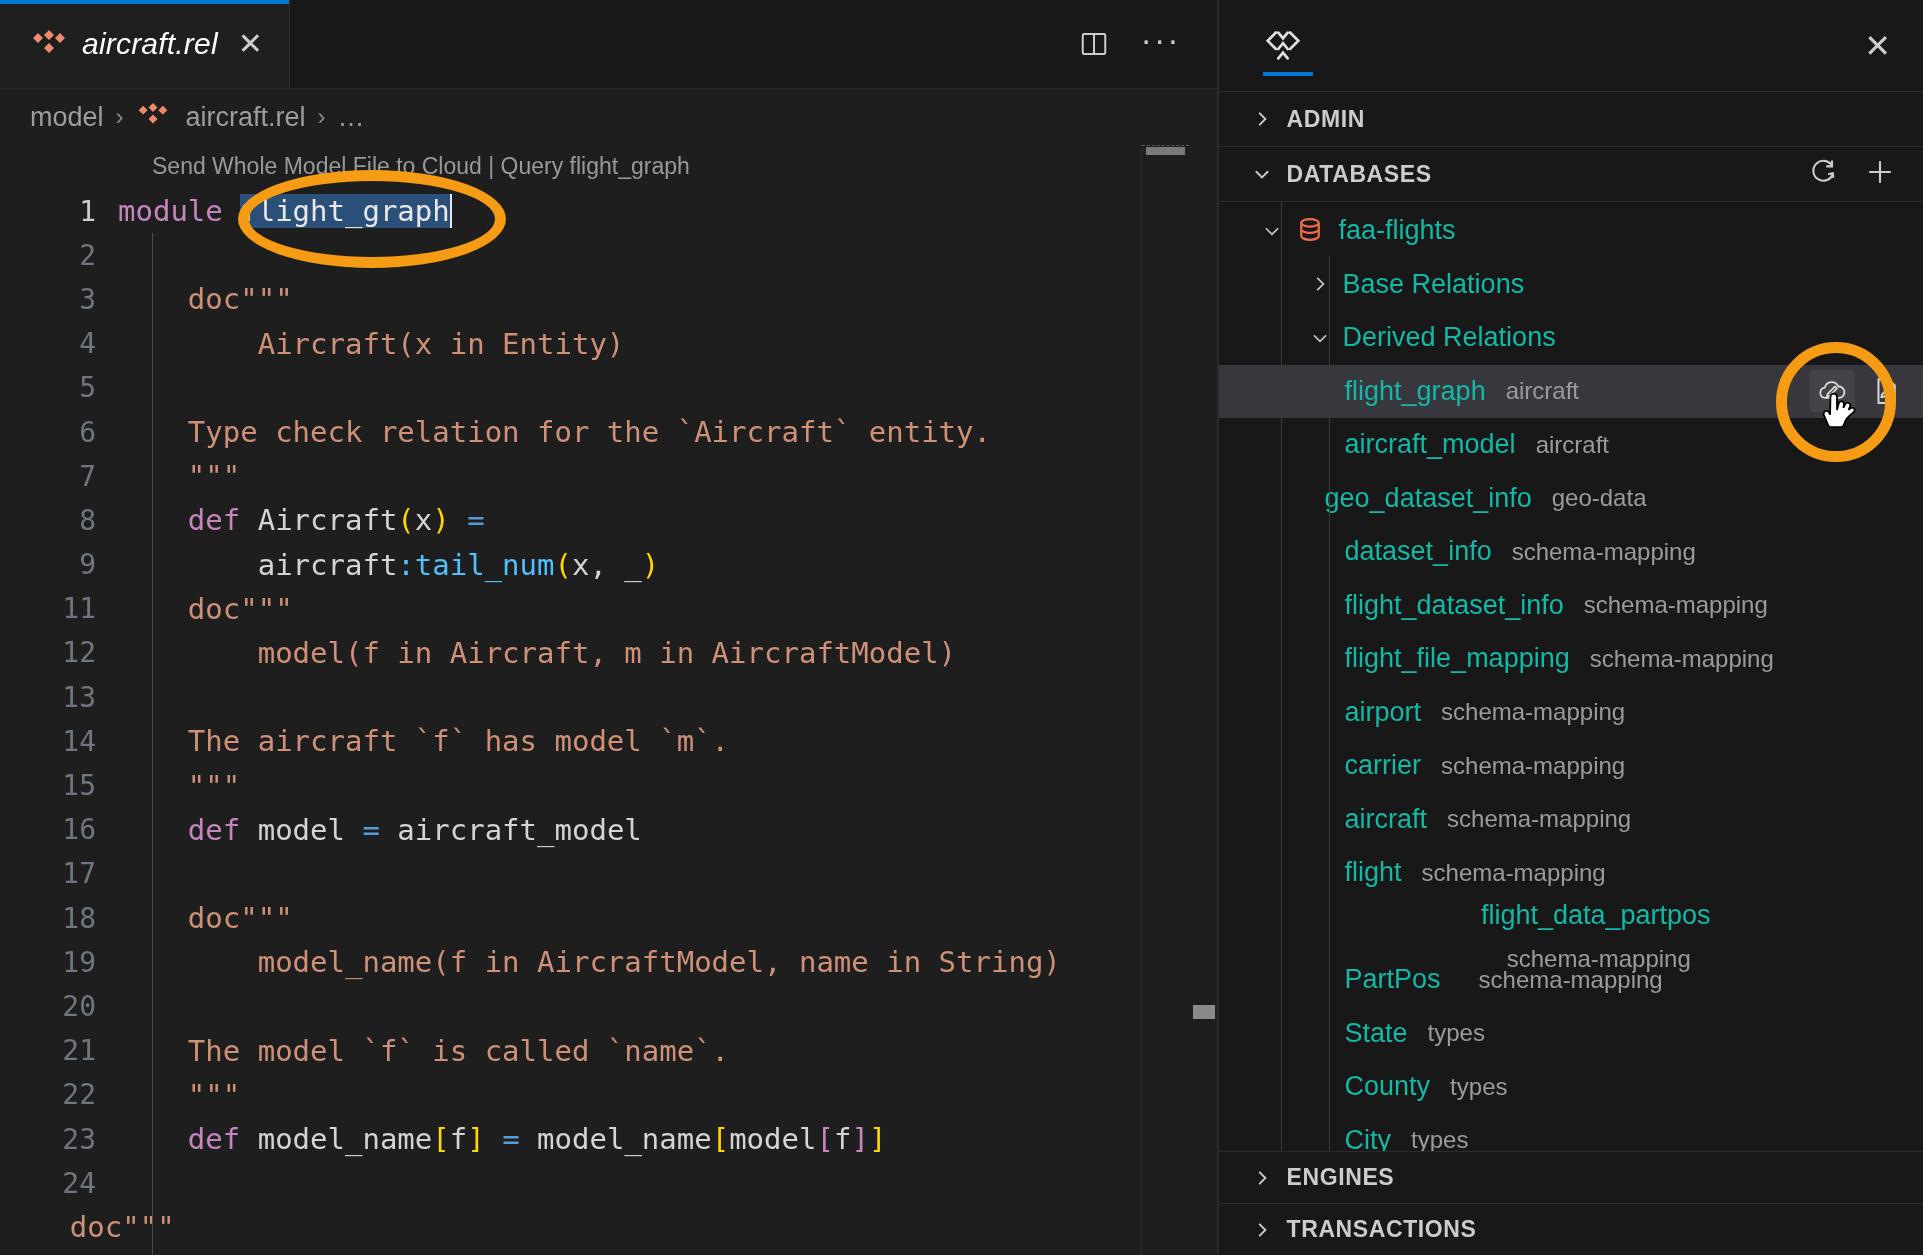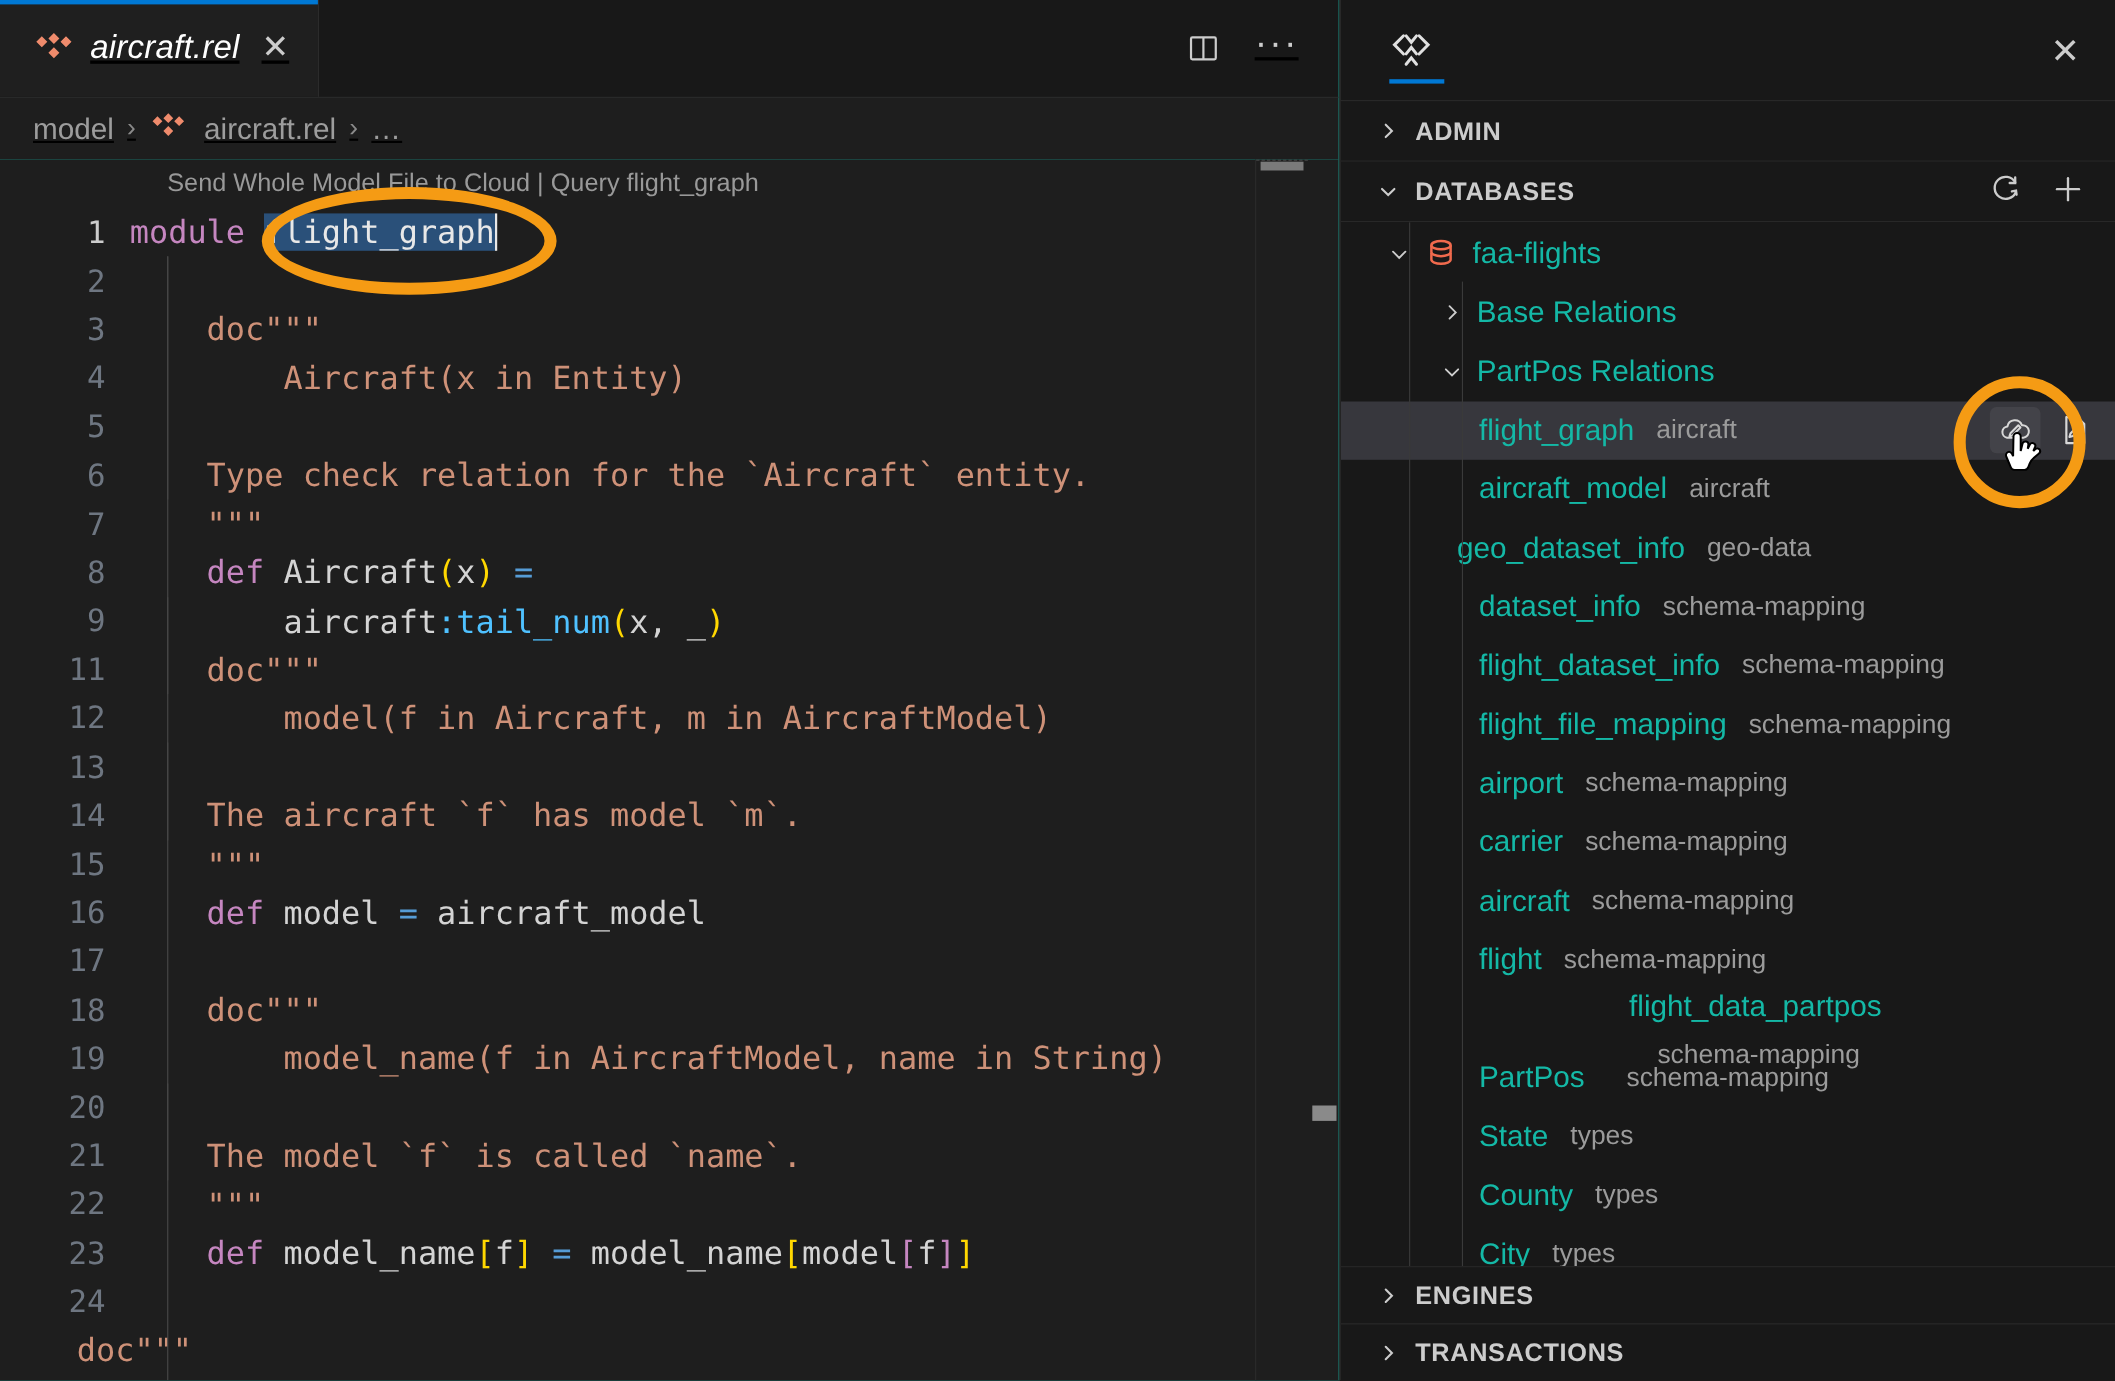--- a/index.html
+++ b/index.html
@@ -8,24 +8,23 @@
     background: #1e1e1e;
     font-family: "Liberation Sans", sans-serif;
     overflow: hidden;
   }
   #app { position: relative; width: 1923px; height: 1255px; display: flex; background:#1e1e1e; }
 
   
   #editor-pane {
     position: relative;
     width: 1348px; height: 1255px;
-    background: #14b8a6;
+    background: #ec4899;
     border-right: 1px solid #2b2b2b;
     overflow: hidden;
-    text-decoration: underline;
   }
   .tabbar {
     position: relative;
     height: 89px;
     background: #181818;
     display: flex;
     align-items: stretch;
     border-bottom: 1px solid #2b2b2b;
   }
   .tab {
@@ -426,21 +425,21 @@
             </svg>
           </span>
           <span class="tname">Base Relations</span>
         </div>
         <div class="trow" style="padding-left: 92px;">
           <span class="chev">
             <svg viewBox="0 0 16 16" width="22" height="22" fill="none" stroke="#cccccc" stroke-width="1.5" stroke-linecap="round">
               <path d="M3 6 L8 11 L13 6"></path>
             </svg>
           </span>
-          <span class="tname">PartPos Relations</span>
+          <span class="tname">Derived Relations</span>
         </div>
         <div class="trow sel-row" style="padding-left: 126px;">
           <span class="tname">flight_graph</span>
           <span class="tmeta">aircraft</span>
           <div class="row-actions">
             <span class="act-btn hover">
               <svg viewBox="0 0 28 24" width="32" height="28" fill="none" stroke="#d8d8d8" stroke-width="1.6" stroke-linecap="round" stroke-linejoin="round">
                 <path d="M7.5 18 A4.5 4.5 0 0 1 7.8 9.1 A6 6 0 0 1 19.3 8.1 A4.8 4.8 0 0 1 20.5 18 Z"></path>
                 <path d="M16.5 8.2 L10.2 14.5 L9.4 17 L11.9 16.2 L18.2 9.9 Z"></path>
               </svg>

